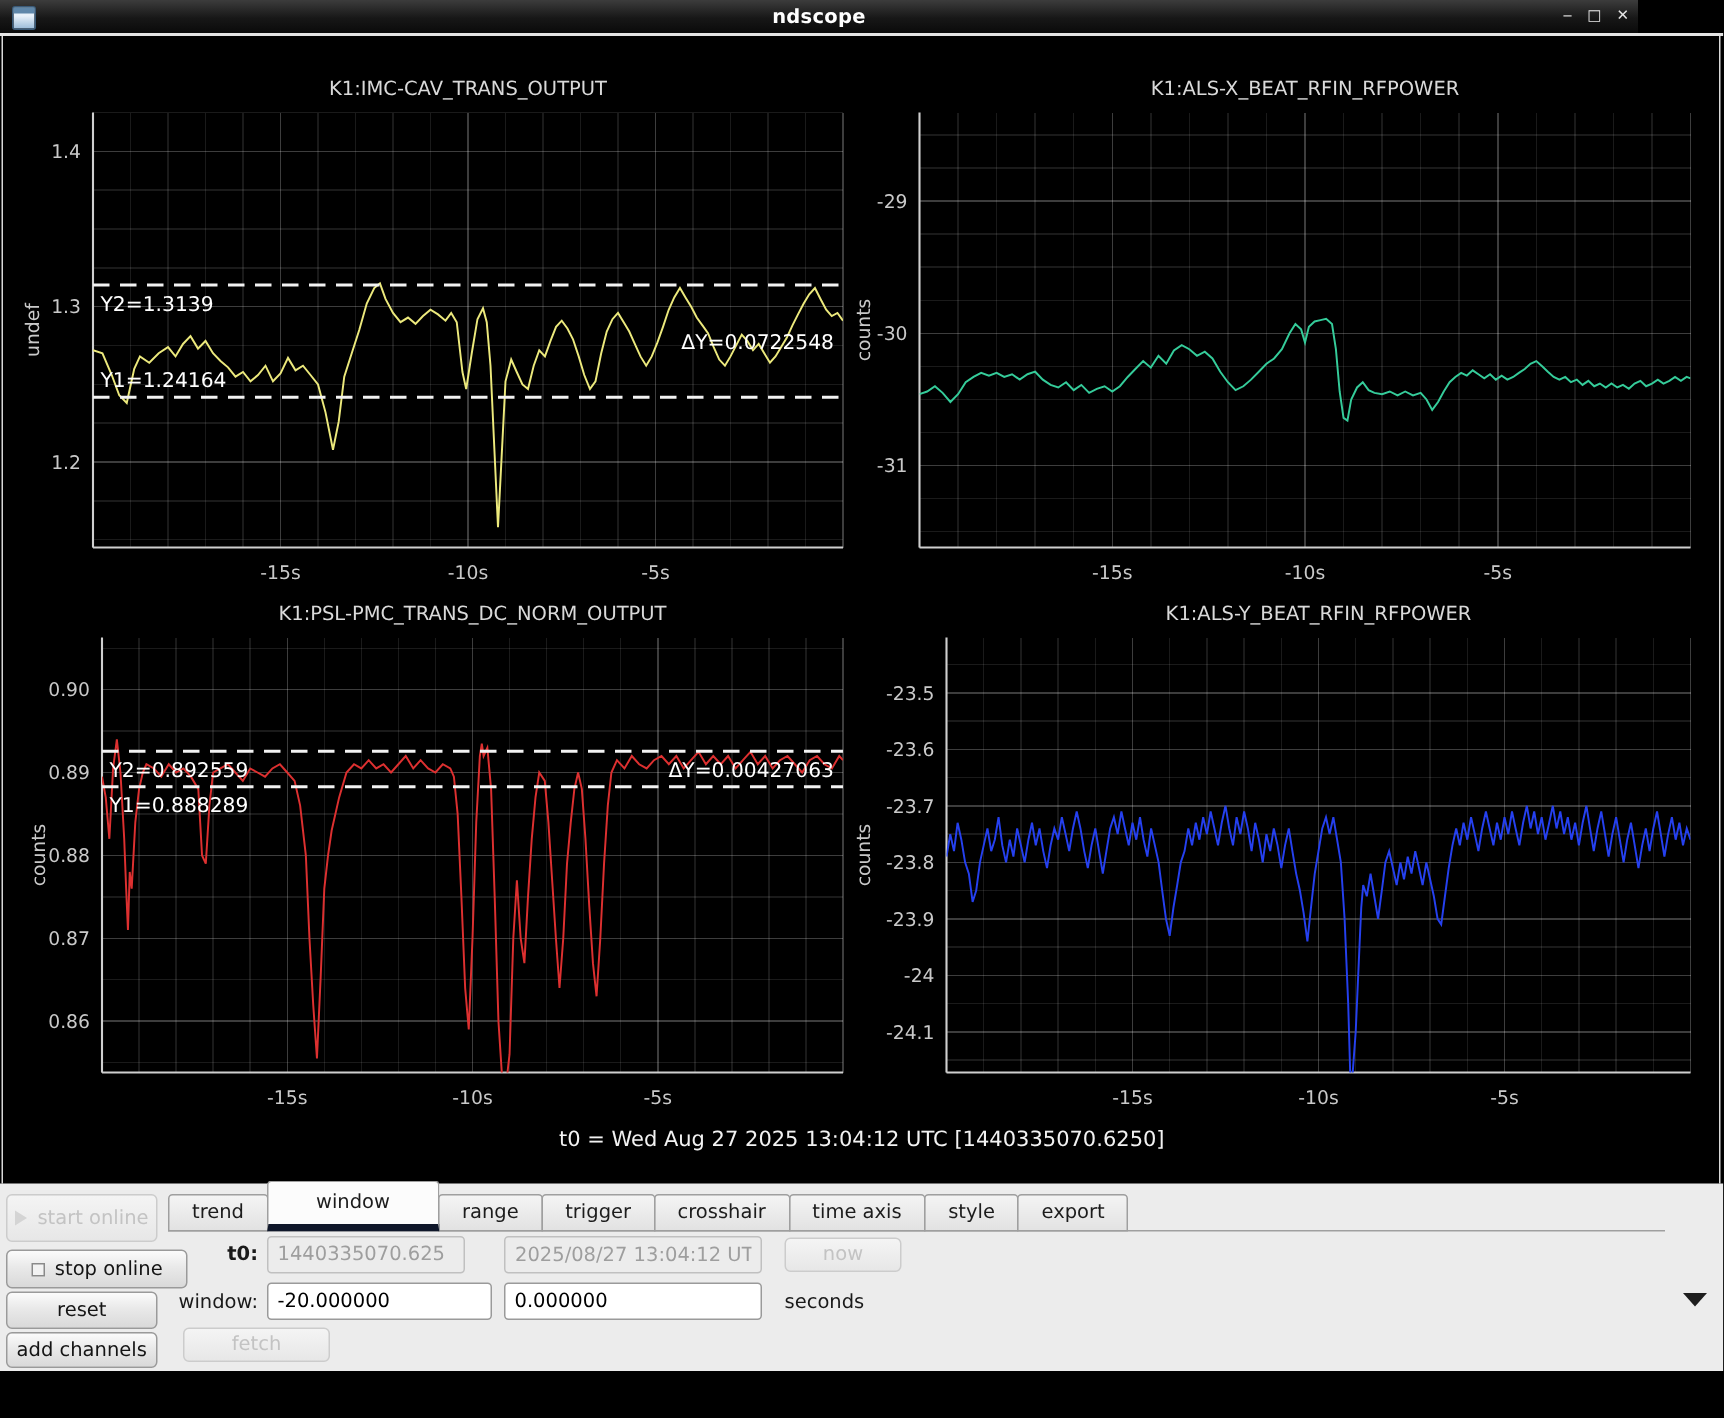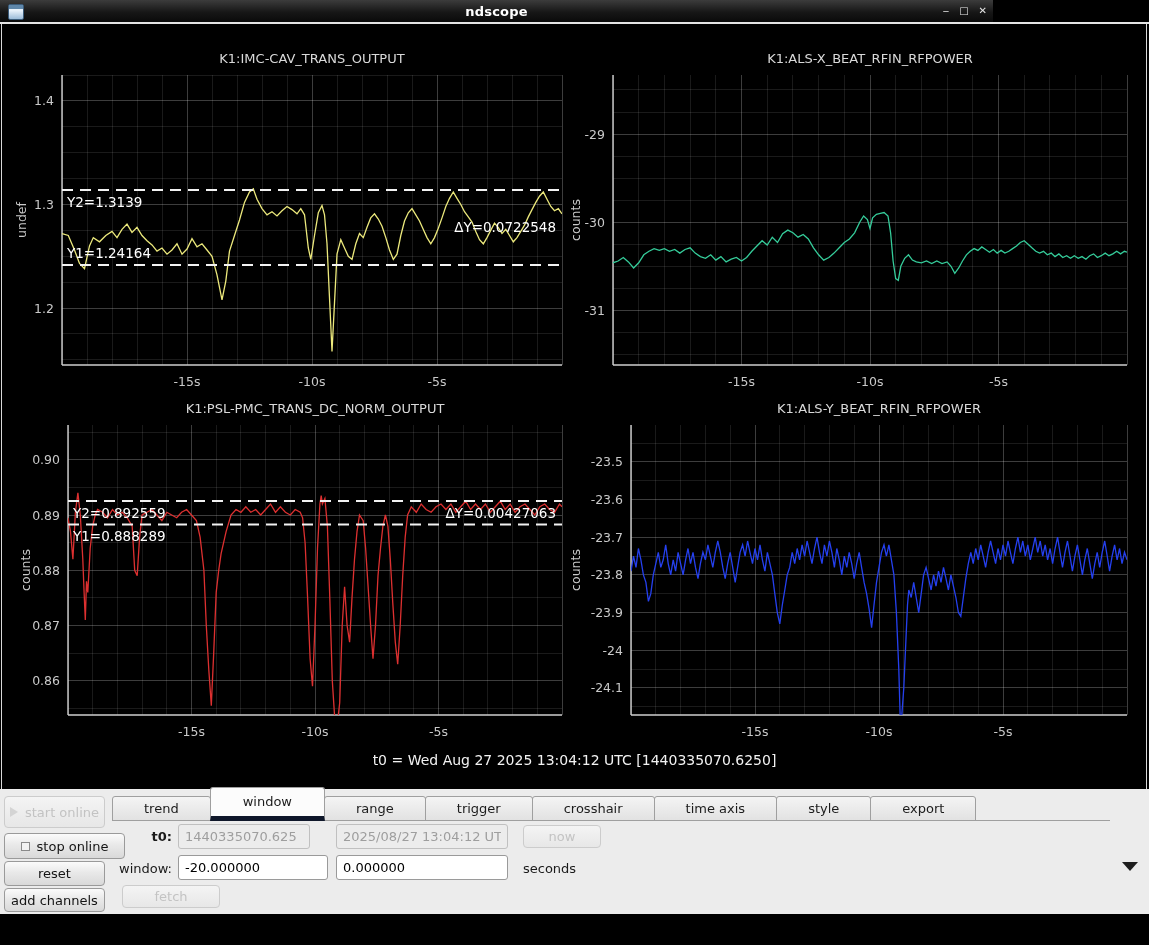--- a/index.html
+++ b/index.html
@@ -1,19 +1,19 @@
 <!DOCTYPE html>
 <html><head>
 <meta charset="utf-8">
 <style>
   html,body{margin:0;padding:0;background:#000;}
   body{font-family:"DejaVu Sans","Liberation Sans",sans-serif;}
   #win{position:relative;width:1149px;height:945px;background:#000;overflow:hidden;}
   
-  .titlebar{position:absolute;left:0;top:0;width:993px;height:22px;
+  .titlebar{position:absolute;left:0;top:0;width:1092px;height:22px;
     background:linear-gradient(#3c3c3c,#171717 55%,#0a0a0a);display:flex;align-items:center;}
   .titlebar .title{position:absolute;left:0;right:0;text-align:center;color:#fff;
     font-size:13px;font-weight:bold;letter-spacing:.2px;}
   .app-icon{position:absolute;left:8px;top:4px;width:14px;height:14px;border:1px solid #3a5a78;
     background:linear-gradient(#e8f1fa 40%,#9cbcd9);border-radius:2px;}
   .app-icon::before{content:"";position:absolute;left:0;top:0;right:0;height:4px;background:#5f87aa;}
   .winbtns{position:absolute;right:6px;top:0;height:22px;display:flex;align-items:center;gap:10px;}
   .winbtn{color:#e6e6e6;font-size:10px;line-height:10px;cursor:default;}
   .topline{position:absolute;left:0;top:22px;width:1149px;height:2px;background:#e4e4e4;}
   
@@ -29,21 +29,21 @@
   .btn.disabled{color:#c3c3c3;border-color:#cccccc;background:linear-gradient(#f4f4f4,#e7e7e7);}
   .tri-icon{width:0;height:0;border-top:5px solid transparent;border-bottom:5px solid transparent;
     border-left:8px solid #d4d4d4;}
   .sq-icon{width:9px;height:9px;border:1.5px solid #8a8a8a;background:#f2f2f2;box-sizing:border-box;}
   .field{position:absolute;background:#fff;border:1px solid #9a9a9a;border-radius:3px;
     font-size:13px;color:#000;padding:0 6px;box-sizing:border-box;font-family:"DejaVu Sans","Liberation Sans",sans-serif;}
   .field.disabled{background:#ececec;color:#9e9e9e;border-color:#c0c0c0;}
   .lbl{position:absolute;font-size:13px;color:#1a1a1a;}
   
   .tabs{position:absolute;left:112px;top:3px;height:29px;display:flex;align-items:flex-end;}
-  .tab{height:23px;line-height:23px;padding:0 31px;font-size:13px;color:#1c1c1c;
+  .tab{height:23px;line-height:23px;padding:0 15px;font-size:13px;color:#1c1c1c;
     background:linear-gradient(#f4f4f4,#e2e2e2);border:1px solid #9f9f9f;margin-right:-1px;
     border-radius:3px 3px 0 0;position:relative;z-index:1;}
   .tab.active{height:28px;line-height:28px;padding:0 32px;background:#fcfcfc;z-index:3;
     border-bottom:5px solid #0f172a;}
   .paneline{position:absolute;left:112px;top:31px;width:998px;height:1px;background:#9f9f9f;z-index:2;}
   .arrow-down{position:absolute;left:1122px;top:73px;width:0;height:0;
     border-left:8px solid transparent;border-right:8px solid transparent;border-top:9px solid #1e1e1e;}
   
   #status{position:absolute;left:0;top:954px;width:917px;height:27px;background:#8fb78c;
     display:flex;align-items:center;border-top:1px solid #a9c8a6;box-sizing:border-box;}

